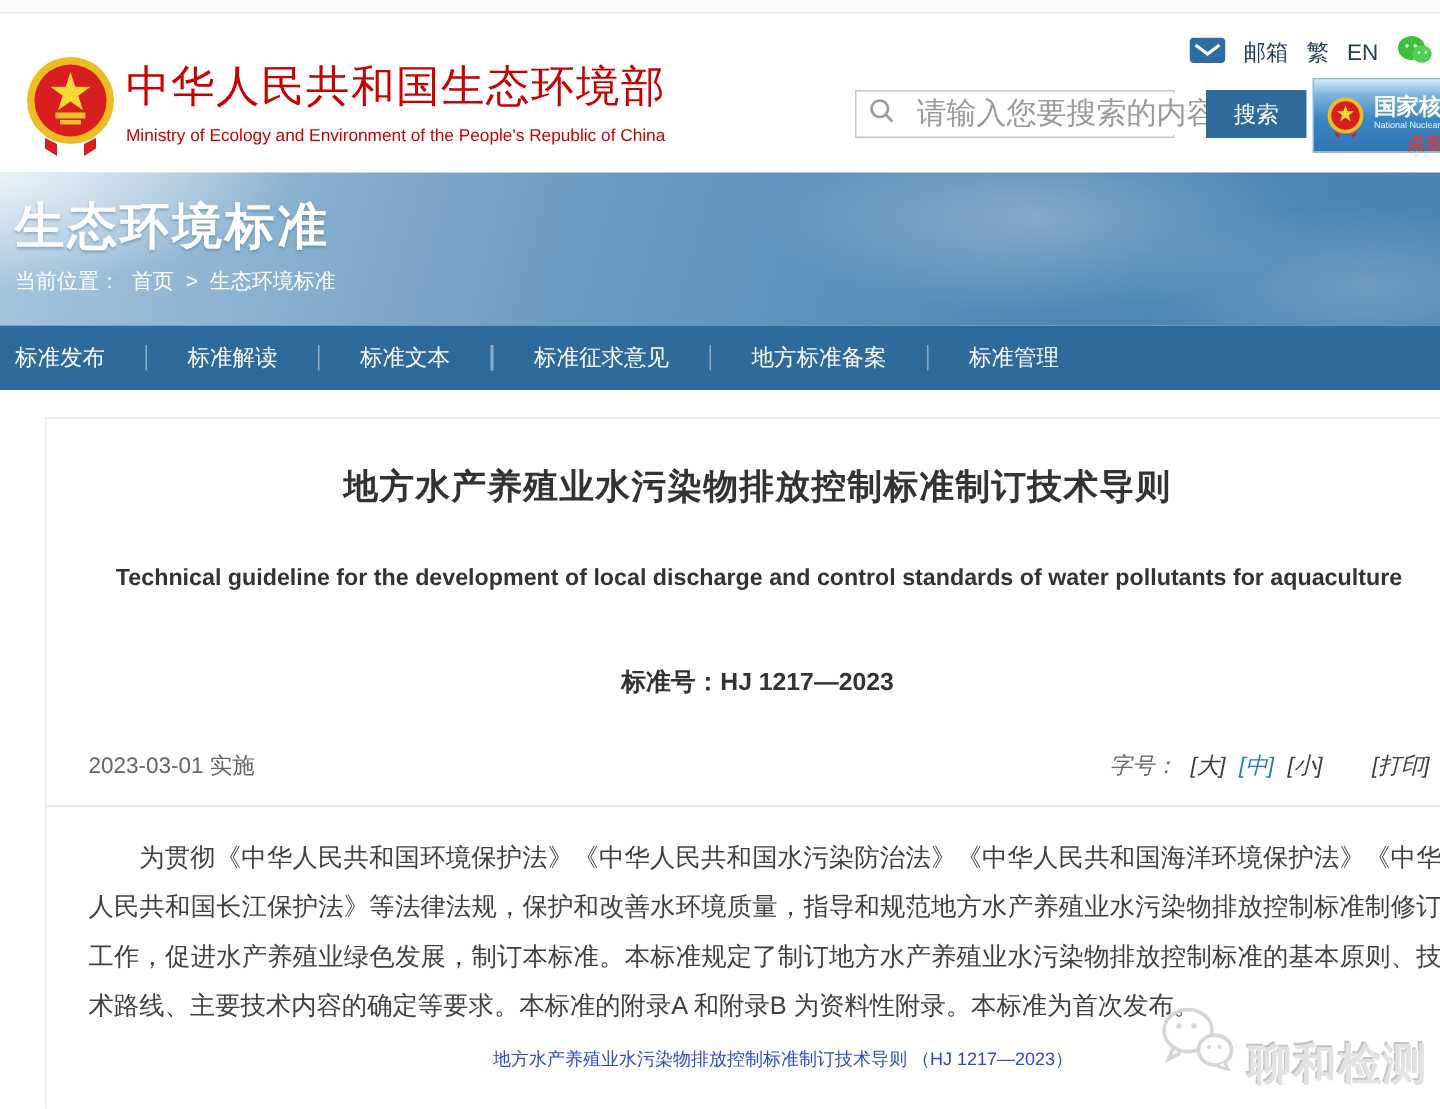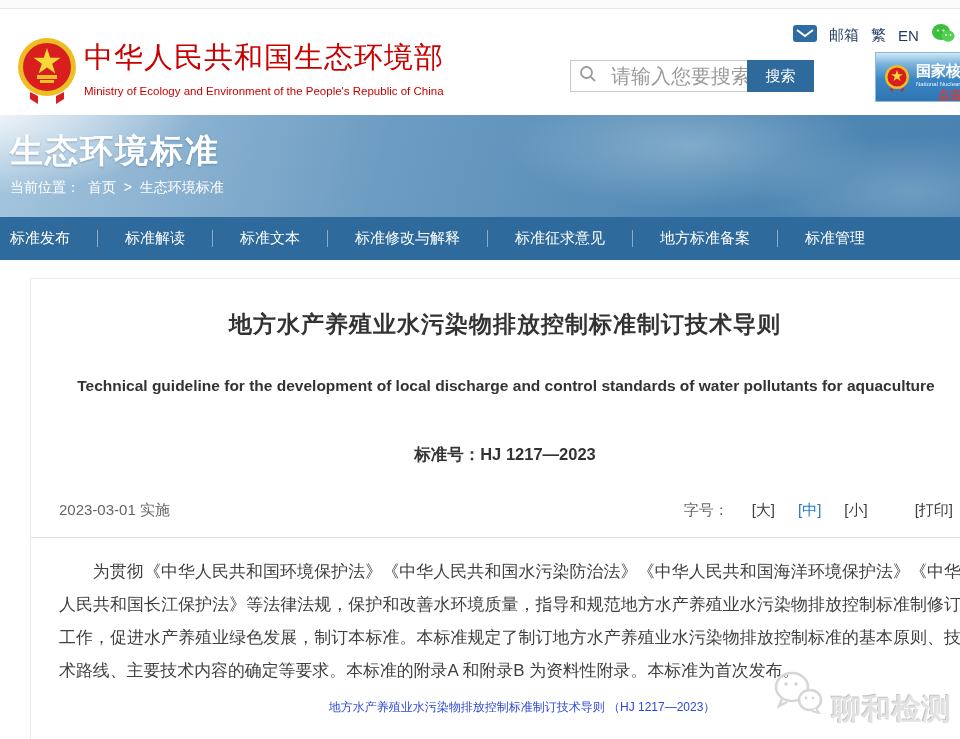--- a/index.html
+++ b/index.html
@@ -23,21 +23,21 @@
     display:flex; align-items:center; gap:12px; font-size:15px; color:#1e3a5f; }
   .quick-links .txt { cursor:pointer; }
 
   .search-box { position:absolute; left:570px; top:50px; width:213px; height:32px;
     border:1px solid #c9c9c9; background:#fff; display:flex; align-items:center; }
   .search-box .mag { margin:0 6px 0 8px; flex:0 0 auto; }
   .search-box .vdiv { width:1px; height:20px; background:#d5d5d5; margin-right:8px; }
   .search-box input { border:none; outline:none; flex:1; font-size:20px; color:#333;
     font-family:"Liberation Sans", sans-serif; height:28px; }
   .search-box input::placeholder { color:#9a9a9a; }
-  .search-btn { position:absolute; left:747px; top:50px; width:67px; height:32px;
+  .search-btn { position:absolute; left:804px; top:50px; width:67px; height:32px;
     background:#2e6b9c; color:#fff; font-size:15px; border:none; cursor:pointer;
     font-family:"Liberation Sans", sans-serif; }
   .hot-row { position:absolute; left:570px; top:88px; font-size:13px; color:#4c6e90; }
   .hot-row a { color:#3d79ae; text-decoration:none; margin-right:14px; cursor:pointer; }
 
   .nuclear-banner { position:absolute; left:875px; top:42px; width:130px; height:50px;
     background:linear-gradient(180deg,#cfe9f5 0%, #7db4dd 22%, #3a85c4 55%, #2f76b2 100%);
     border:1px solid #8fb9d9; overflow:hidden; cursor:pointer; }
   .nuclear-banner .nb-emblem { position:absolute; left:8px; top:11px; width:26px; height:28px; }
   .nuclear-banner .nb-title { position:absolute; left:40px; top:9px; color:#fff;
@@ -74,21 +74,21 @@
     background:#fff; border:1px solid #ebebeb; }
   .doc-title { position:absolute; left:0; top:30px; width:100%; text-align:center;
     font-size:23px; font-weight:bold; color:#333; letter-spacing:1px; }
   .doc-title-en { position:absolute; left:27px; top:96px; width:896px; text-align:center;
     font-size:15.5px; font-weight:bold; color:#333; line-height:22px; }
   .std-no { position:absolute; left:0; top:165px; width:100%; text-align:center;
     font-size:16.5px; font-weight:bold; color:#333; }
   .meta-row { position:absolute; left:28px; top:222px; width:894px; height:20px;
     font-size:15px; color:#666; }
   .meta-date { position:absolute; left:0; top:0; }
-  .meta-tools { position:absolute; right:0; top:0; display:flex; gap:23px; align-items:flex-end; }
+  .meta-tools { position:absolute; right:0; top:0; display:flex; gap:9px; align-items:flex-end;font-style:italic; }
   .meta-tools .fs-label { color:#666; }
   .meta-tools .fs-opt { color:#3c3c3c; cursor:pointer; }
   .meta-tools .fs-active { color:#2077c8; }
   .meta-tools .print { margin-left:24px; color:#3c3c3c; cursor:pointer; }
   .content-hr { position:absolute; left:0; top:258px; width:100%; height:0;
     border-top:1px solid #dae3ec; }
   .doc-paragraph { position:absolute; left:28px; top:276px; width:902px;
     font-size:16.9px; line-height:33px; color:#404040; text-indent:2em; text-align:justify; }
   .attachment-row { position:absolute; left:0; top:418px; width:100%; text-align:center; }
   .attachment-link { color:#2b49d8; font-size:12px; text-decoration:none; cursor:pointer;margin-left:34px; }
@@ -182,21 +182,20 @@
   </div>
 </div>
 
 <div class="nav">
   <div class="nav-item">标准发布</div>
   <div class="nav-sep"></div>
   <div class="nav-item">标准解读</div>
   <div class="nav-sep"></div>
   <div class="nav-item">标准文本</div>
   <div class="nav-sep"></div>
-  <div class="nav-item">标准修改与解释</div>
   <div class="nav-sep"></div>
   <div class="nav-item">标准征求意见</div>
   <div class="nav-sep"></div>
   <div class="nav-item">地方标准备案</div>
   <div class="nav-sep"></div>
   <div class="nav-item">标准管理</div>
 </div>
 
 <div class="content-box">
   <div class="doc-title">地方水产养殖业水污染物排放控制标准制订技术导则</div>

